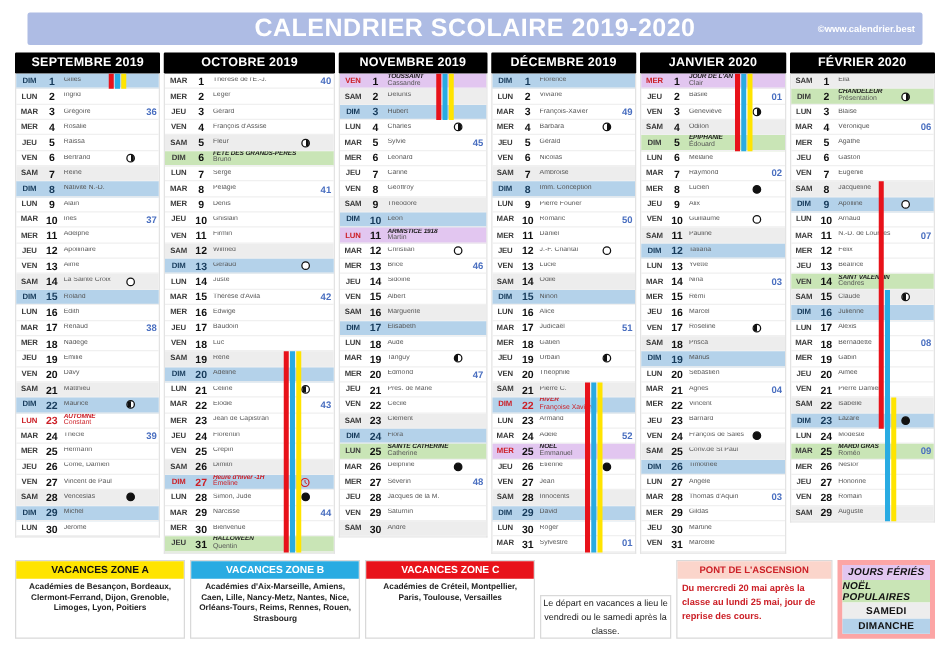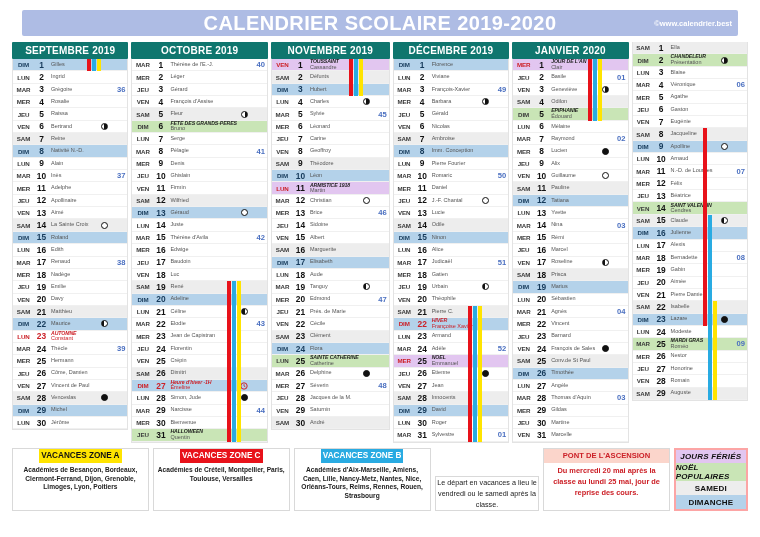--- a/index.html
+++ b/index.html
@@ -27,21 +27,21 @@
 
   
   .months {
     display:grid;
     grid-template-columns:repeat(6, 1fr);
     gap:3px;
     padding:0 6px;
   }
   .month { position:relative; }
   .mhead {
-    background:#0f766e; color:#ffffff;
+    background:#000000; color:#ffffff;
     font-size:10px; font-weight:bold; text-align:center;
     padding:3px 0 3px 0; letter-spacing:.2px; border-radius:1px;
     white-space:nowrap;
   }
   .mbody { position:relative; border:1px solid #e3e3e3; border-top:none; background:#fff; }
 
   
   .row {
     position:relative;
     display:flex; align-items:center;
@@ -103,21 +103,21 @@
     position:absolute; width:4px; z-index:5; top:0;
   }
   .vA { background:#ffe400; }
   .vB { background:#29abe2; }
   .vC { background:#e8121a; }
 
   
   .legend {
     display:flex; gap:4px; padding:5px 6px 0 6px; align-items:stretch;
   }
-  .lbox { border:1px solid #d9d9d9; background:#fff; display:flex; flex-direction:column;align-items:center; }
+  .lbox { border:1px solid #d9d9d9; background:#fff; display:flex; flex-direction:column; }
   .lbox .lh {
     text-align:center; font-weight:bold; font-size:8.2px; padding:2.5px 2px;
   }
   .lbox .lt {
     text-align:center; font-size:6.6px; color:#222; line-height:1.35;
     padding:3px 4px 4px 4px; font-weight:bold;
   }
   .zA .lh { background:#ffe400; color:#111; }
   .zB .lh { background:#29abe2; color:#ffffff; }
   .zC .lh { background:#e8121a; color:#ffffff; }
@@ -126,25 +126,25 @@
   .note { width:118px; display:flex; align-items:center; justify-content:center;
           border:1px solid #d9d9d9;margin-top:28px; }
   .note .nt { text-align:center; font-size:7.2px; line-height:1.55; color:#222; }
 
   .pont { width:142px; border:1px solid #d9d9d9; }
   .pont .ph {
     background:#fbd5cb; color:#cc2027; font-weight:bold; font-size:7.6px;
     text-align:center; padding:2.5px 2px;
   }
   .pont .pt {
-    color:#cc2027; font-weight:bold; font-size:7.4px; text-align:center;
+    color:#cc2027; font-weight:bold; font-size:7.4px; text-align:left;
     line-height:1.5; padding:2px 4px 4px 4px;
   }
 
-  .keys { width:auto; flex:1 1 auto; display:flex; flex-direction:column; border:2px solid #fca5a5; }
+  .keys { width:auto; flex:1 1 auto; display:flex; flex-direction:column; border:4px solid #fca5a5; }
   .keys div {
     flex:1 1 0; display:flex; align-items:center; justify-content:center;
     font-size:8px; font-weight:bold; letter-spacing:.2px;
   }
   .k-ferie { background:#e2c6f0; font-style:italic; color:#111; }
   .k-fete  { background:#c9e5b6; font-style:italic; color:#111; }
   .k-sam   { background:#ededed; color:#111; }
   .k-dim   { background:#b4d2ea; color:#111; }
 </style>
 </head>
@@ -1627,20 +1627,21 @@
             </div>
             <div class="moon"></div>
             <div class="wk"></div>
           </div>
           <div class="vbar vA" style="top: 0px; height: 61.75px; right: 26px;"></div>
           <div class="vbar vB" style="top: 0px; height: 61.75px; right: 31px;"></div>
           <div class="vbar vC" style="top: 0px; height: 61.75px; right: 36px;"></div>
         </div>
       </div>
       <div class="month">
+        <div class="mhead">FÉVRIER 2020</div>
         <div class="mbody">
           <div class="row r-sam">
             <div class="dow">SAM</div>
             <div class="dnum">1</div>
             <div class="saint">
               <span class="nm">Ella</span>
             </div>
             <div class="moon"></div>
             <div class="wk"></div>
           </div>
@@ -1912,27 +1913,27 @@
           <div class="vbar vA" style="top: 259.35px; height: 98.8px; left: 80px;"></div>
         </div>
       </div>
     </div>
 
   <div class="legend">
     <div class="lbox zA">
       <div class="lh">VACANCES ZONE A</div>
       <div class="lt">Académies de Besançon, Bordeaux, Clermont-Ferrand, Dijon, Grenoble, Limoges, Lyon, Poitiers</div>
     </div>
+    <div class="lbox zB">
+      <div class="lh">VACANCES ZONE B</div>
+      <div class="lt">Académies d'Aix-Marseille, Amiens, Caen, Lille, Nancy-Metz, Nantes, Nice, Orléans-Tours, Reims, Rennes, Rouen, Strasbourg</div>
+    </div>
     <div class="lbox zC">
       <div class="lh">VACANCES ZONE C</div>
       <div class="lt">Académies de Créteil, Montpellier, Paris, Toulouse, Versailles</div>
-    </div>
-    <div class="lbox zB">
-      <div class="lh">VACANCES ZONE B</div>
-      <div class="lt">Académies d'Aix-Marseille, Amiens, Caen, Lille, Nancy-Metz, Nantes, Nice, Orléans-Tours, Reims, Rennes, Rouen, Strasbourg</div>
     </div>
     <div class="note">
       <div class="nt">Le départ en vacances a lieu le vendredi ou le samedi après la classe.</div>
     </div>
     <div class="pont">
       <div class="ph">PONT DE L'ASCENSION</div>
       <div class="pt">Du mercredi 20 mai après la classe au lundi 25 mai, jour de reprise des cours.</div>
     </div>
     <div class="keys" id="keys">
         <div class="k-ferie">JOURS FÉRIÉS</div>

